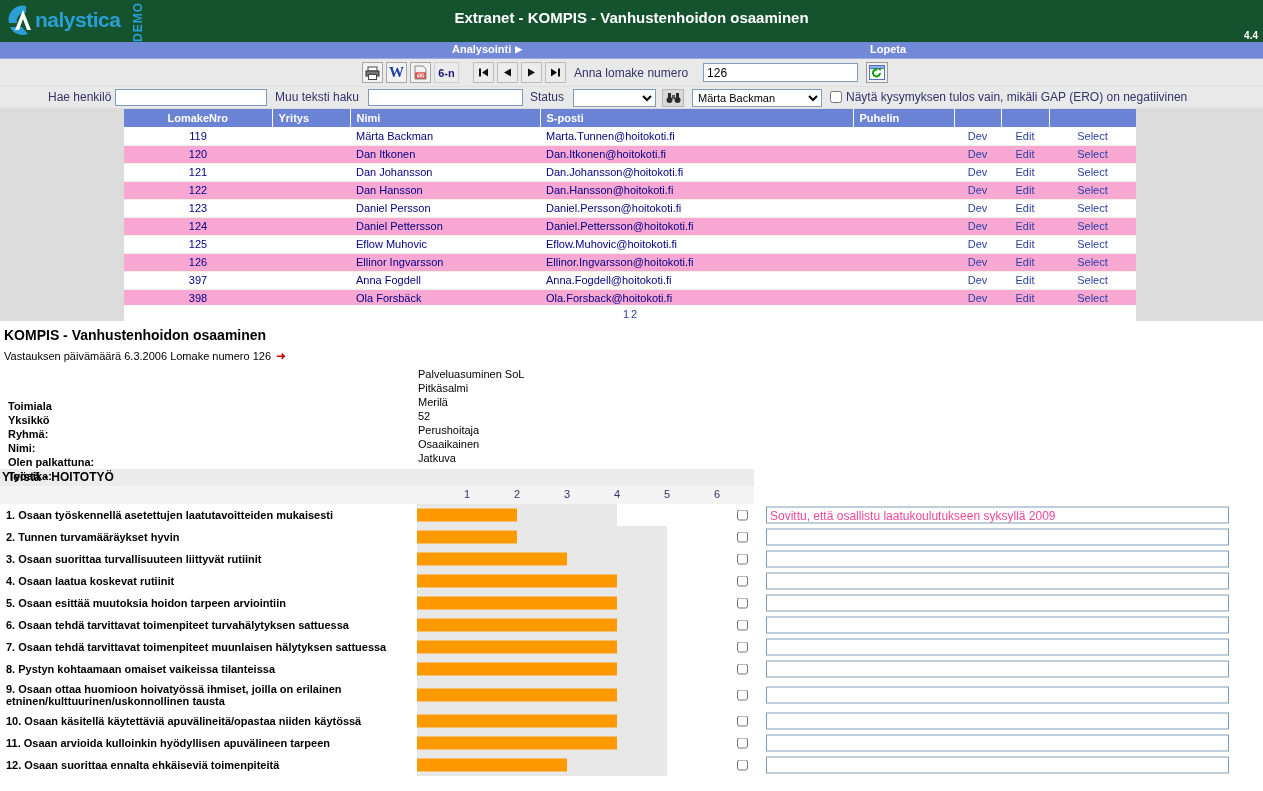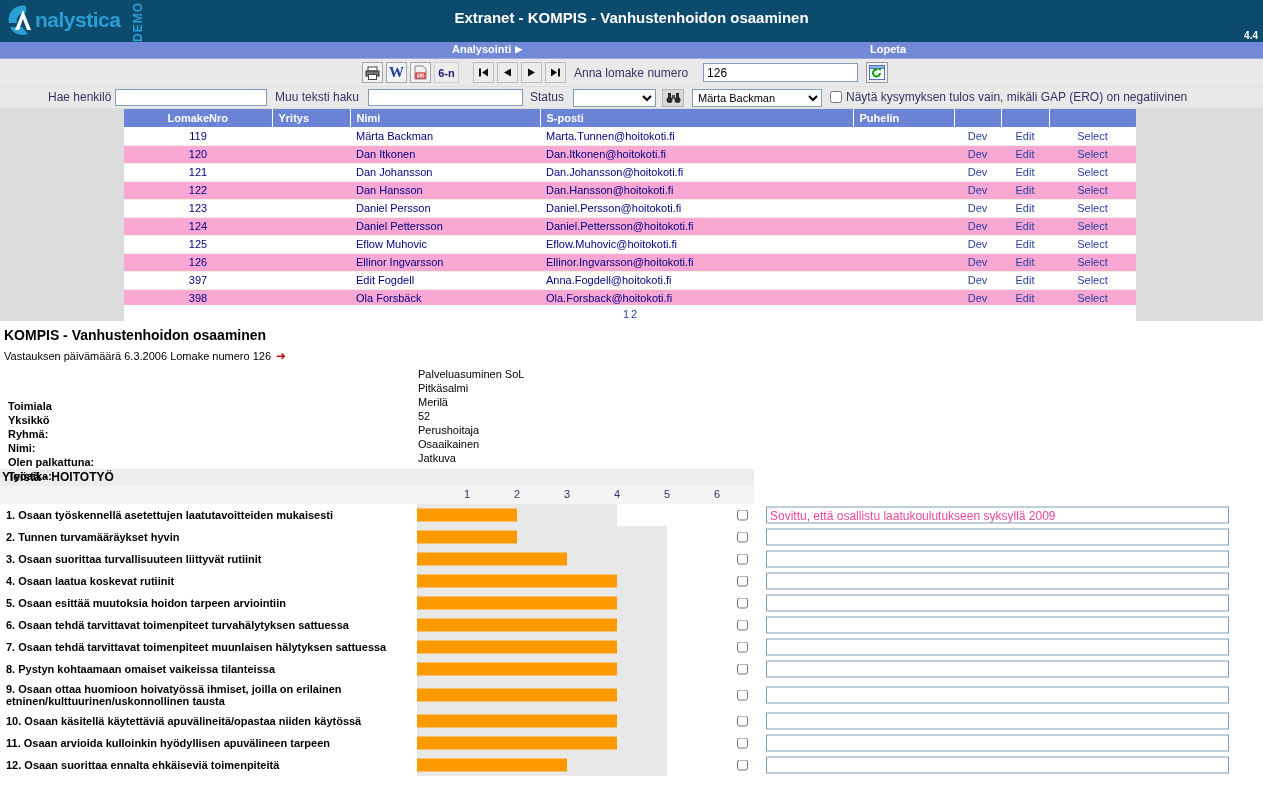--- a/index.html
+++ b/index.html
@@ -8,21 +8,21 @@
     width:1263px; height:791px;
     font-family:"Liberation Sans", sans-serif;
     font-size:11px;
     background:#ffffff;
     overflow:hidden;
     position:relative;
   }
 
   
   #app-header {
-    height:42px; background:#0c4a6e; position:relative;
+    height:42px; background:#14532d; position:relative;
   }
   #logo-wrap { position:absolute; left:6px; top:3px; display:flex; align-items:center; }
   #logo-mark { width:34px; height:34px; position:relative; }
   #logo-text { color:#2a9fd6; font-size:21px; font-weight:bold; letter-spacing:-0.5px; margin-left:-5px; }
   #demo-text {
     position:absolute; left:131px; top:2px;
     color:#2a9fd6; font-size:12px; font-weight:bold; letter-spacing:1px;
     writing-mode:vertical-rl; transform:rotate(180deg);
   }
   #header-title {
@@ -425,21 +425,21 @@
           <td>Ellinor Ingvarsson</td>
           <td>Ellinor.Ingvarsson@hoitokoti.fi</td>
           <td></td>
           <td class="c-act"><a>Dev</a></td>
           <td class="c-act"><a>Edit</a></td>
           <td class="c-act"><a>Select</a></td>
         </tr>
         <tr>
           <td class="c-num">397</td>
           <td></td>
-          <td>Edit Fogdell</td>
+          <td>Anna Fogdell</td>
           <td>Anna.Fogdell@hoitokoti.fi</td>
           <td></td>
           <td class="c-act"><a>Dev</a></td>
           <td class="c-act"><a>Edit</a></td>
           <td class="c-act"><a>Select</a></td>
         </tr>
         <tr class="alt">
           <td class="c-num">398</td>
           <td></td>
           <td>Ola Forsbäck</td>

